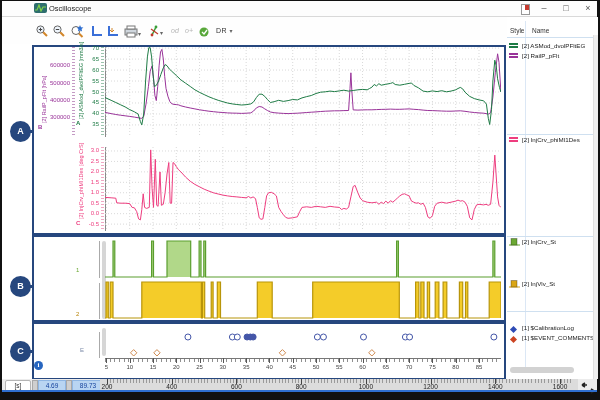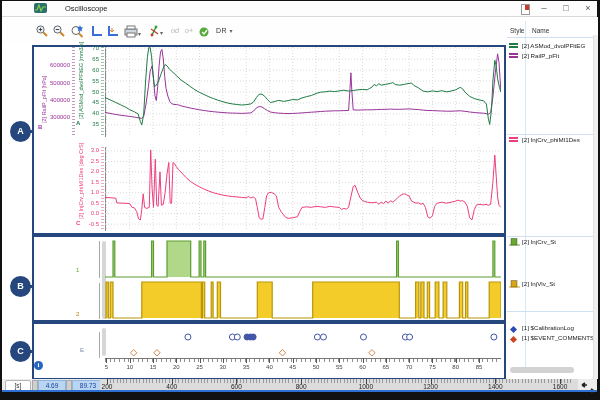--- a/index.html
+++ b/index.html
@@ -1,21 +1,21 @@
 <!DOCTYPE html>
 <html><head>
 <meta charset="utf-8">
 <style>
   html,body{margin:0;padding:0;}
   body{font-family:"Liberation Sans",sans-serif;}
   .frame{position:relative;width:600px;height:400px;background:#111;overflow:hidden;}
   .window{position:absolute;left:2px;top:1px;width:595px;height:391px;background:#ffffff;}
   .blueline{position:absolute;left:0;top:389px;width:595px;height:2px;background:#2f6fd0;}
   .titlebar{position:absolute;left:0;top:0;width:595px;height:15px;background:#fdfdfd;border-bottom:1px solid #d9d9d9;}
-  .title{position:absolute;left:63px;top:3px;font-size:7.5px;color:#222;}
+  .title{position:absolute;left:47px;top:3px;font-size:7.5px;color:#222;}
   .appicon{position:absolute;left:32px;top:2px;width:13px;height:10px;background:#2e6e6e;border-radius:2px;}
   .appicon svg{position:absolute;left:1px;top:1px;}
   .indicator{position:absolute;left:519px;top:3px;width:7px;height:9px;background:#fff;border:1px solid #999;}
   .indicator i{position:absolute;right:0px;top:0px;width:4px;height:5px;background:#c63a2f;display:block;}
   .wbtn{position:absolute;top:1px;width:16px;height:12px;text-align:center;font-size:9px;color:#555;line-height:12px;cursor:default;}
   .toolbar{position:absolute;left:0;top:16px;width:595px;height:27px;background:#fefefe;}
   .tool{position:absolute;top:7px;width:15px;height:15px;}
   .caret{font-size:6px;color:#666;}
   .tbtxt{position:absolute;top:10px;font-size:7px;color:#b5b5b5;font-style:italic;}
   .drbtn{position:absolute;top:10px;font-size:7px;color:#333;letter-spacing:0.5px;}

